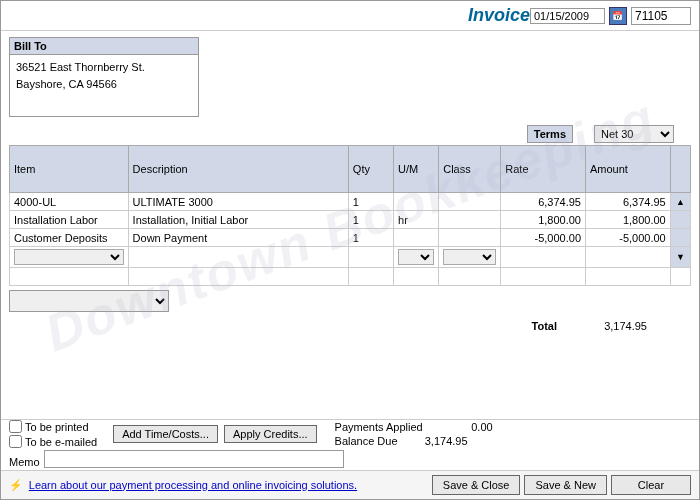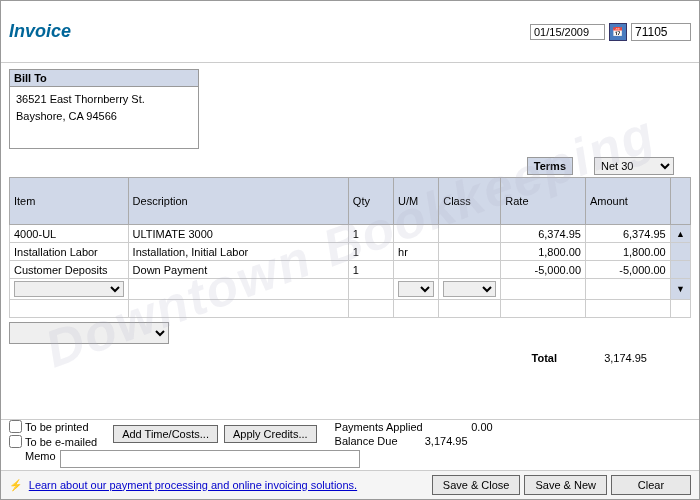--- a/index.html
+++ b/index.html
@@ -16,22 +16,22 @@
       height: 500px;
       background: #fff;
       border: 1px solid #999;
       display: flex;
       flex-direction: column;
     }
     
     .header {
       display: flex;
       align-items: center;
-      justify-content: space-between;
-      padding: 20px 8px;
+      justify-content: flex-end;
+      padding: 4px 8px;
       background: #fff;
       border-bottom: 1px solid #ccc;
     }
     .header-title {
       font-size: 18px;
       font-weight: bold;
       color: #006699;
       font-style: italic;
     }
     .header-right {
@@ -208,22 +208,22 @@
       gap: 2px;
     }
     .payments-row {
       display: flex;
       gap: 10px;
       align-items: center;
     }
     
     .memo-row {
       display: flex;
-      align-items: flex-start;
-      padding: 2px 24px;
+      align-items: flex-end;
+      padding: 2px 8px;
       gap: 4px;
     }
     .memo-input {
       border: 1px solid #999;
       width: 300px;
       height: 18px;
       font-size: 11px;
     }
     
     .footer {

